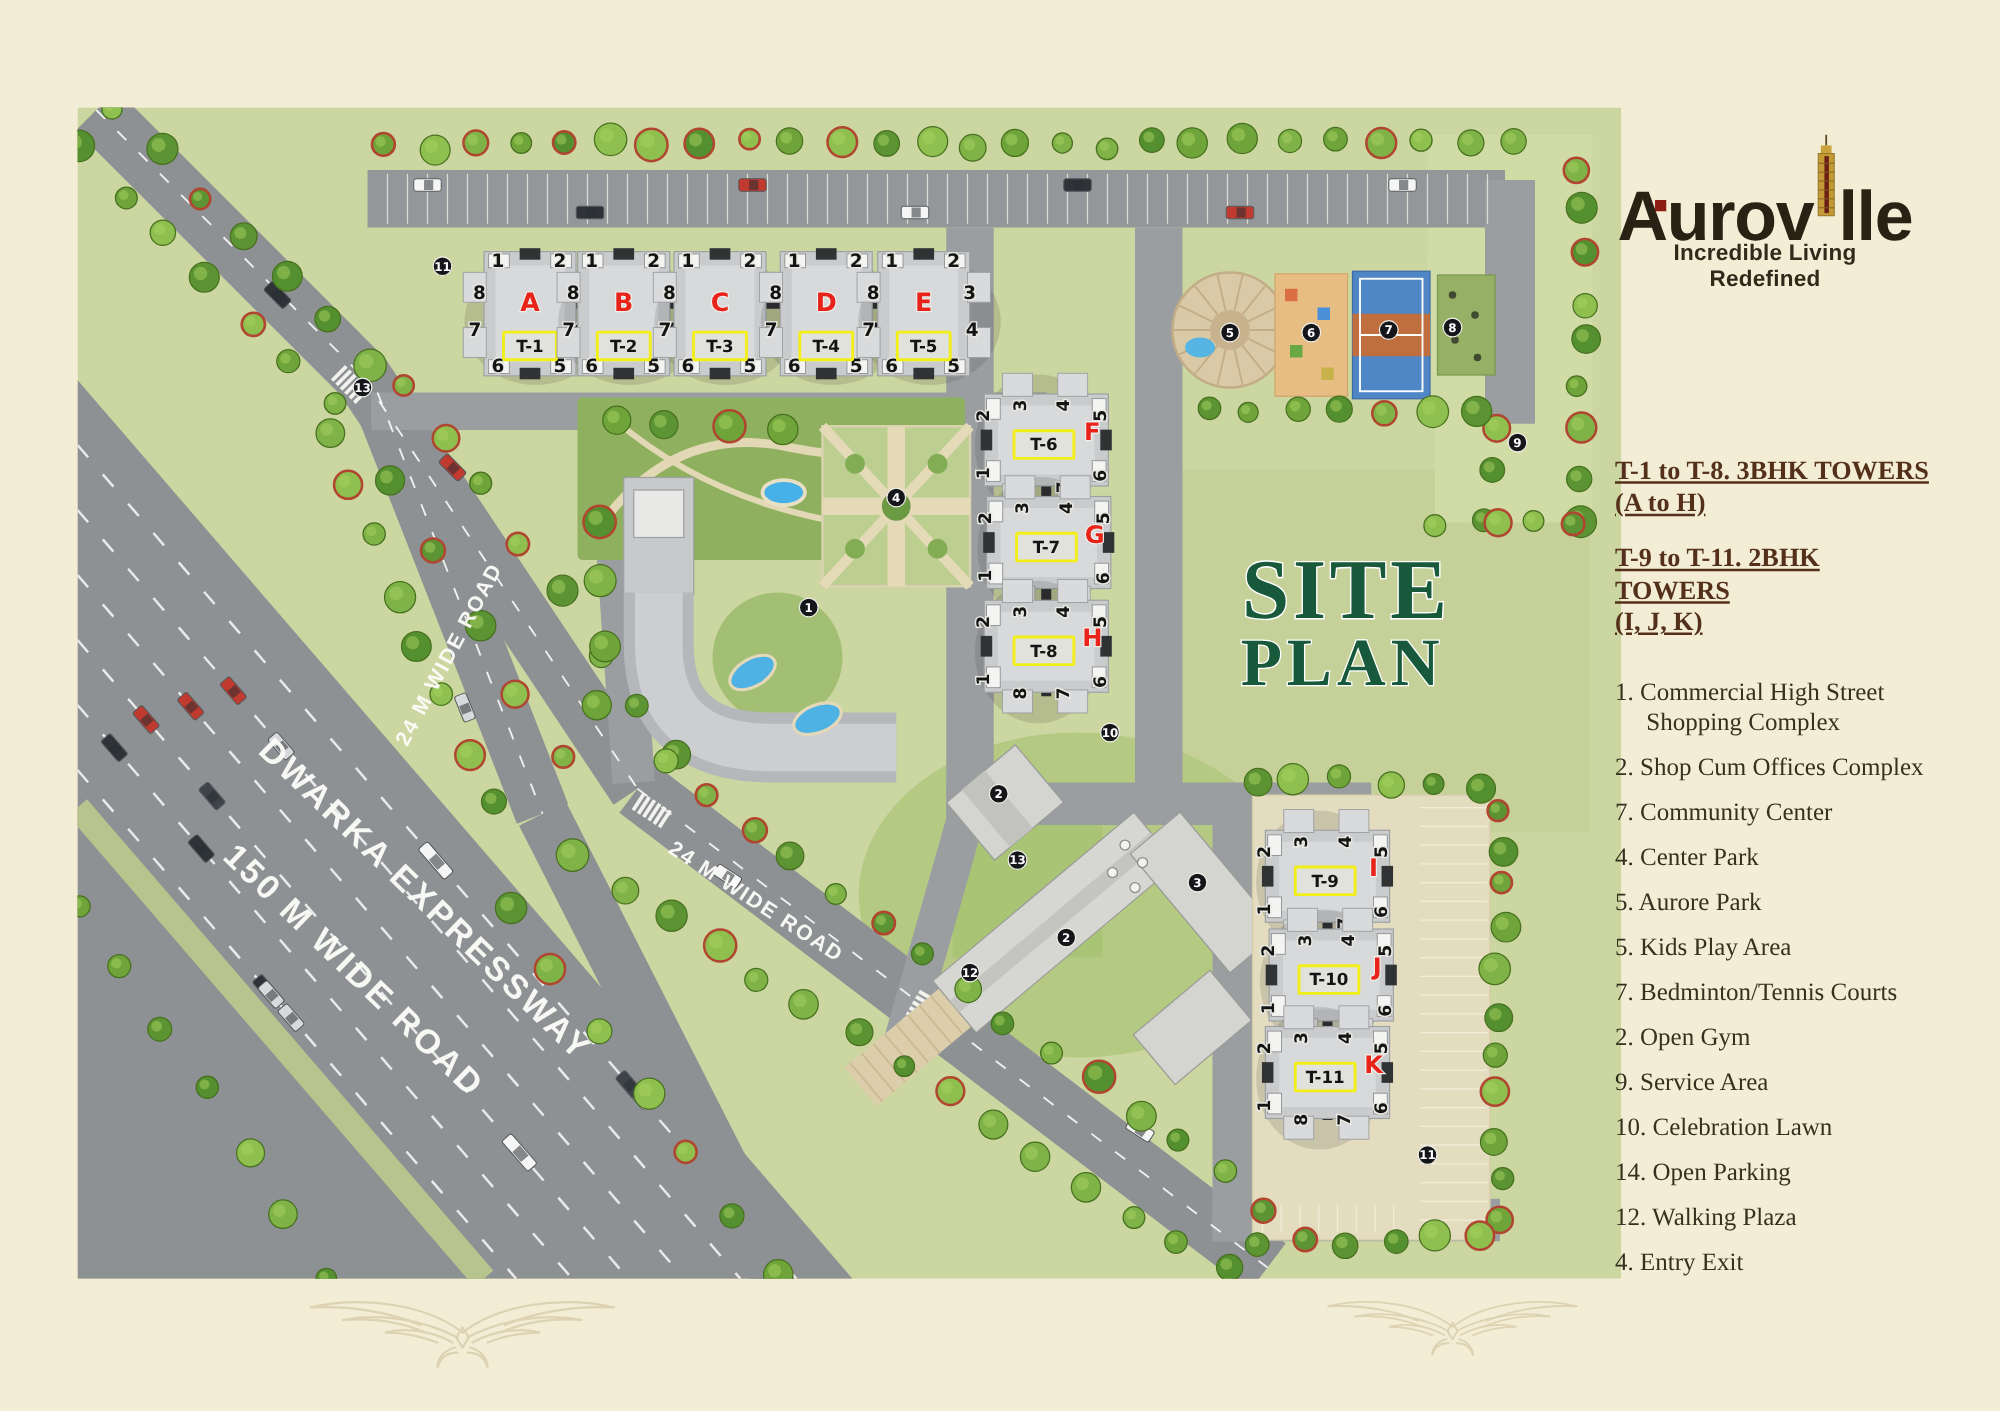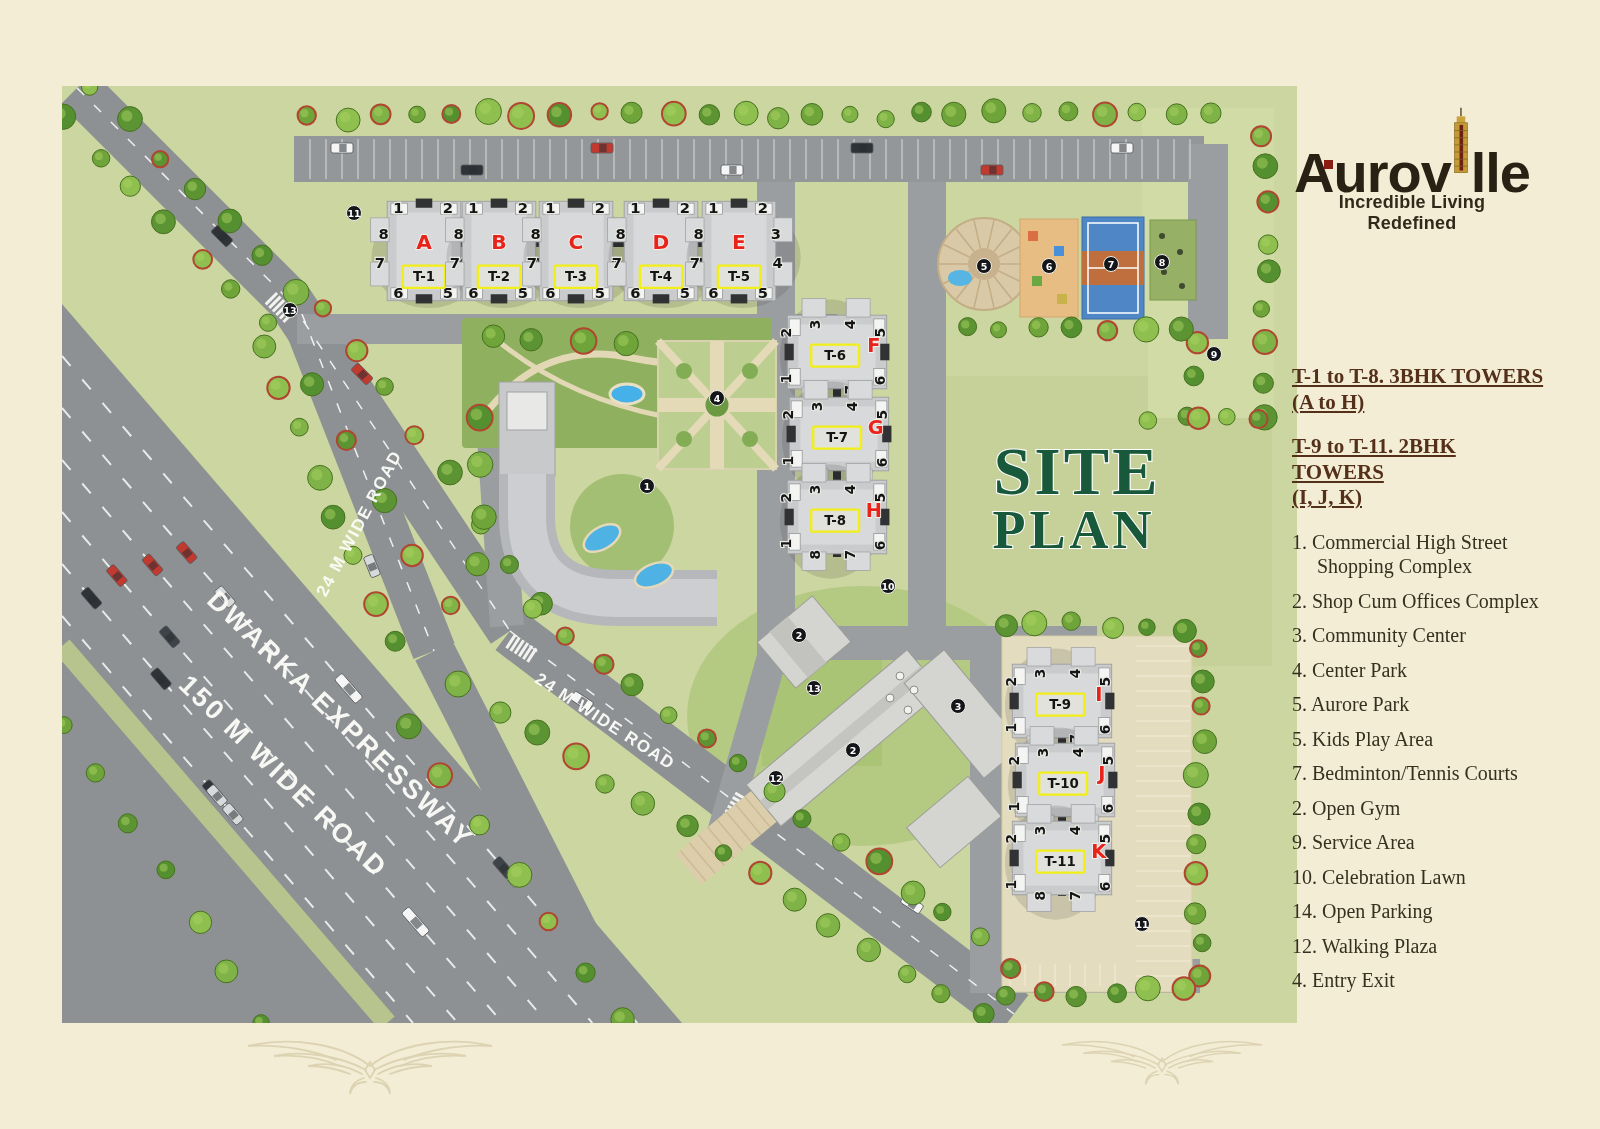--- a/index.html
+++ b/index.html
@@ -19,21 +19,21 @@
             font-family:"Liberation Sans",sans-serif;font-weight:bold;font-size:56px;
             color:#2a2115;letter-spacing:-1px;line-height:.9;}
   .wordmark .seg{position:relative;bottom:-6px;}
   .a-dot{position:absolute;left:30px;top:70px;width:9px;height:9px;background:#8c1d12;}
   .tagline{font-family:Liberation Sans, sans-serif;font-weight:bold;font-size:18px;
            color:#33291b;margin-top:0px;letter-spacing:.2px;}
   .info{position:absolute;left:1292px;top:364px;width:258px;font-weight:bold;font-size:21px;
         color:#54301b;line-height:1.22;}
   .info .block{margin-bottom:19px;text-decoration:underline;}
   .legend{position:absolute;left:1292px;top:530px;width:252px;font-size:20px;color:#35311f;}
-  .legend-item{margin-bottom:10.5px;line-height:1.2;padding-left:25px;text-indent:-25px;}
+  .legend-item{margin-bottom:10.5px;line-height:1.2;padding-left:25px;text-indent:-25px;margin-top:12px;}
   #wings{position:absolute;left:0;top:1022px;}
   #wings path{stroke:#ddd3b3;fill:none;stroke-width:1.8;stroke-linecap:round;}
 </style>
 </head>
 <body>
 
 <svg id="mapsvg" width="1235" height="937" viewBox="0 0 1235 937">
 
   <g>
     <rect x="0" y="0" width="1235" height="937" fill="#ccd6a0"></rect>
@@ -1166,21 +1166,21 @@
   </div>
   <div class="block">
     <div>T-9 to T-11. 2BHK TOWERS</div>
     <div>(I, J, K)</div>
   </div>
 </div>
 
 <div class="legend" id="legend">
     <div class="legend-item">1. Commercial High Street Shopping Complex</div>
     <div class="legend-item">2. Shop Cum Offices Complex</div>
-    <div class="legend-item">3. Community Center</div>
+    <div class="legend-item">7. Community Center</div>
     <div class="legend-item">4. Center Park</div>
     <div class="legend-item">5. Aurore Park</div>
     <div class="legend-item">5. Kids Play Area</div>
     <div class="legend-item">7. Bedminton/Tennis Courts</div>
     <div class="legend-item">2. Open Gym</div>
     <div class="legend-item">9. Service Area</div>
     <div class="legend-item">10. Celebration Lawn</div>
     <div class="legend-item">14. Open Parking</div>
     <div class="legend-item">12. Walking Plaza</div>
     <div class="legend-item">4. Entry Exit</div>

